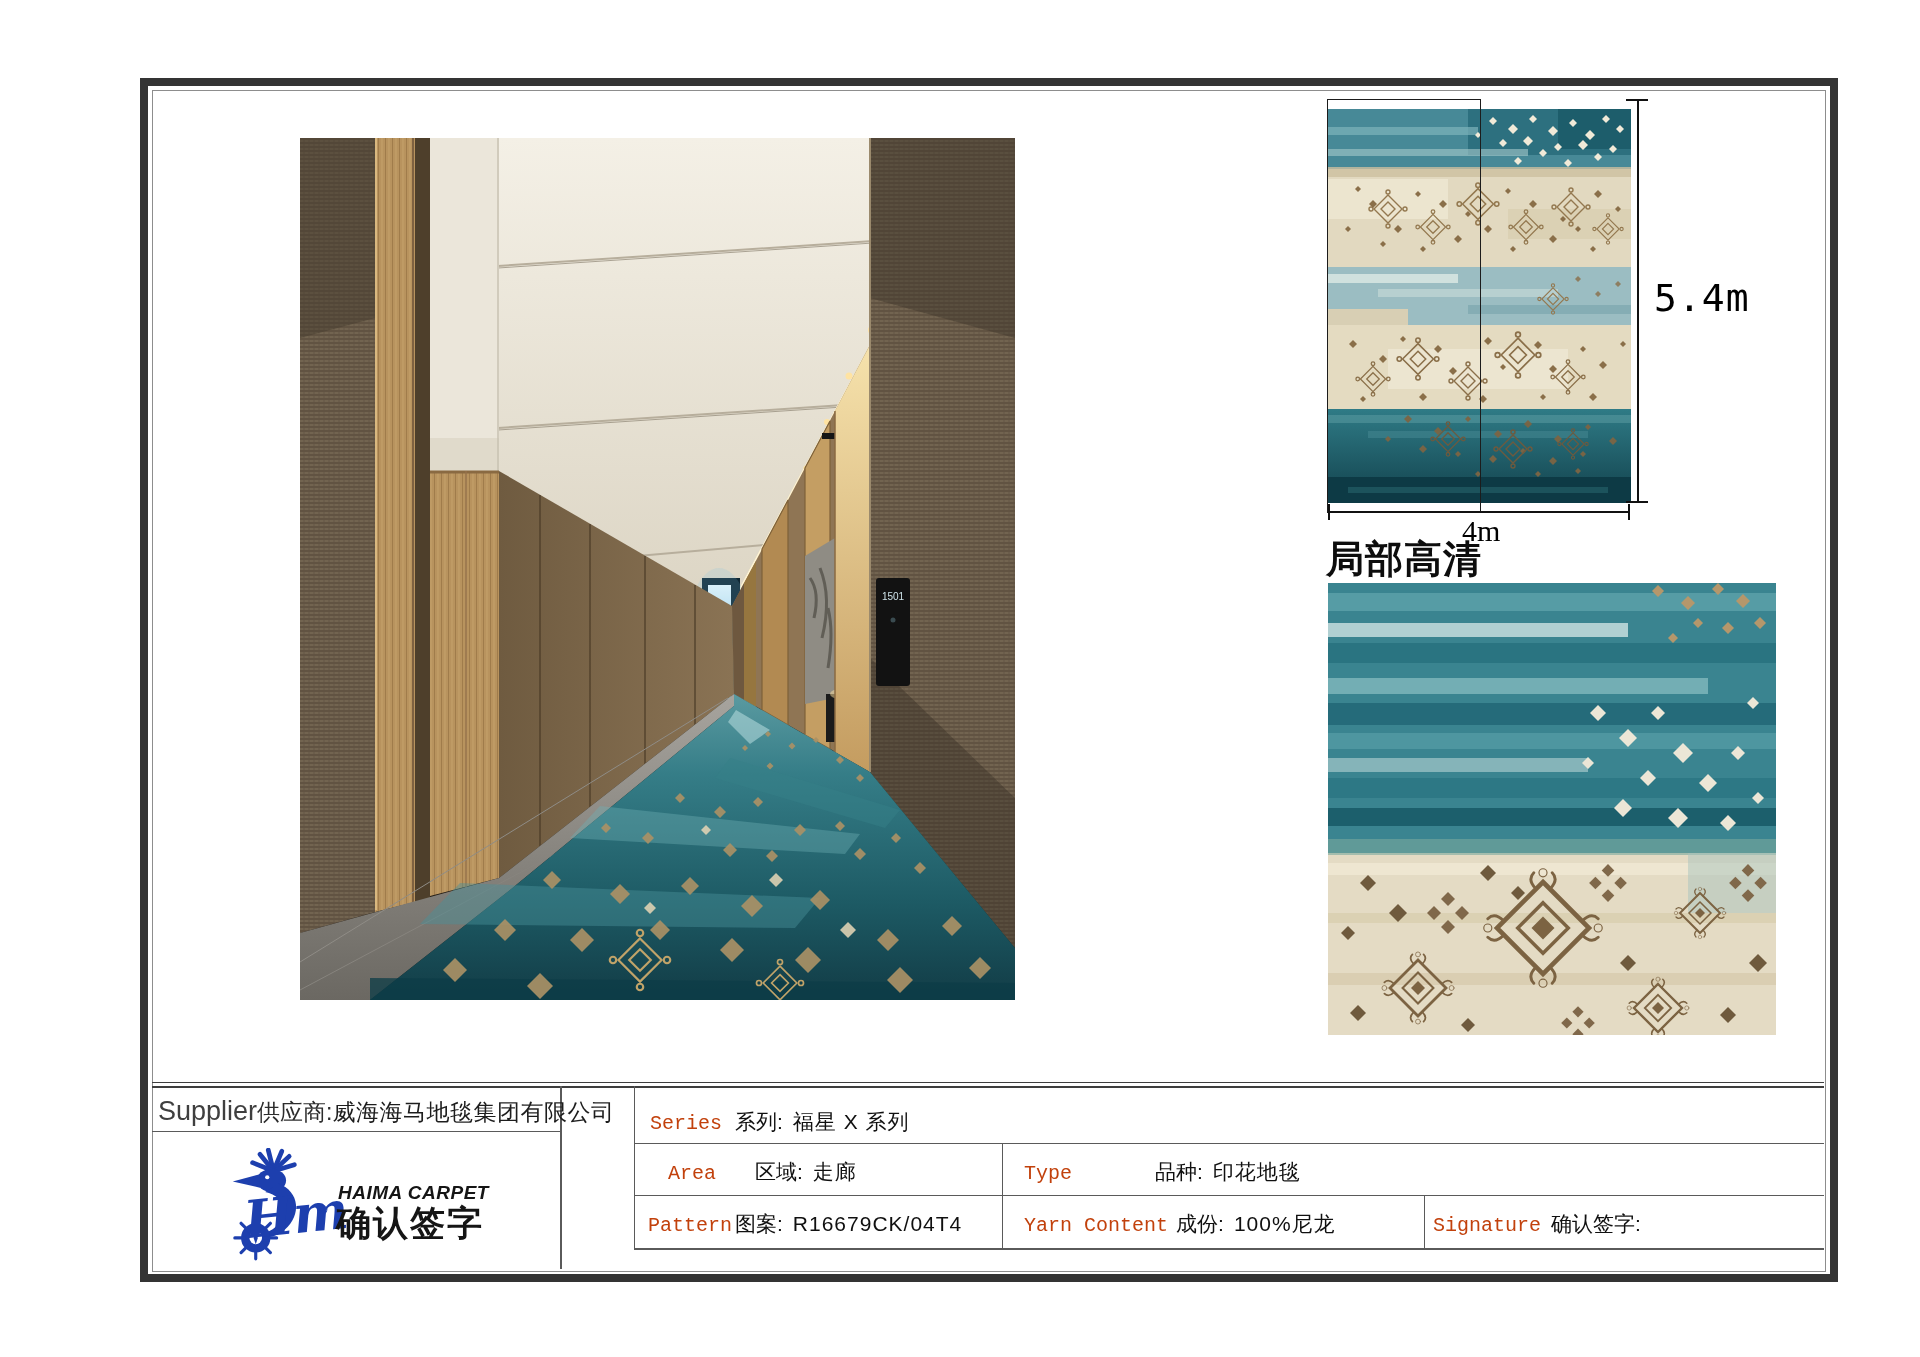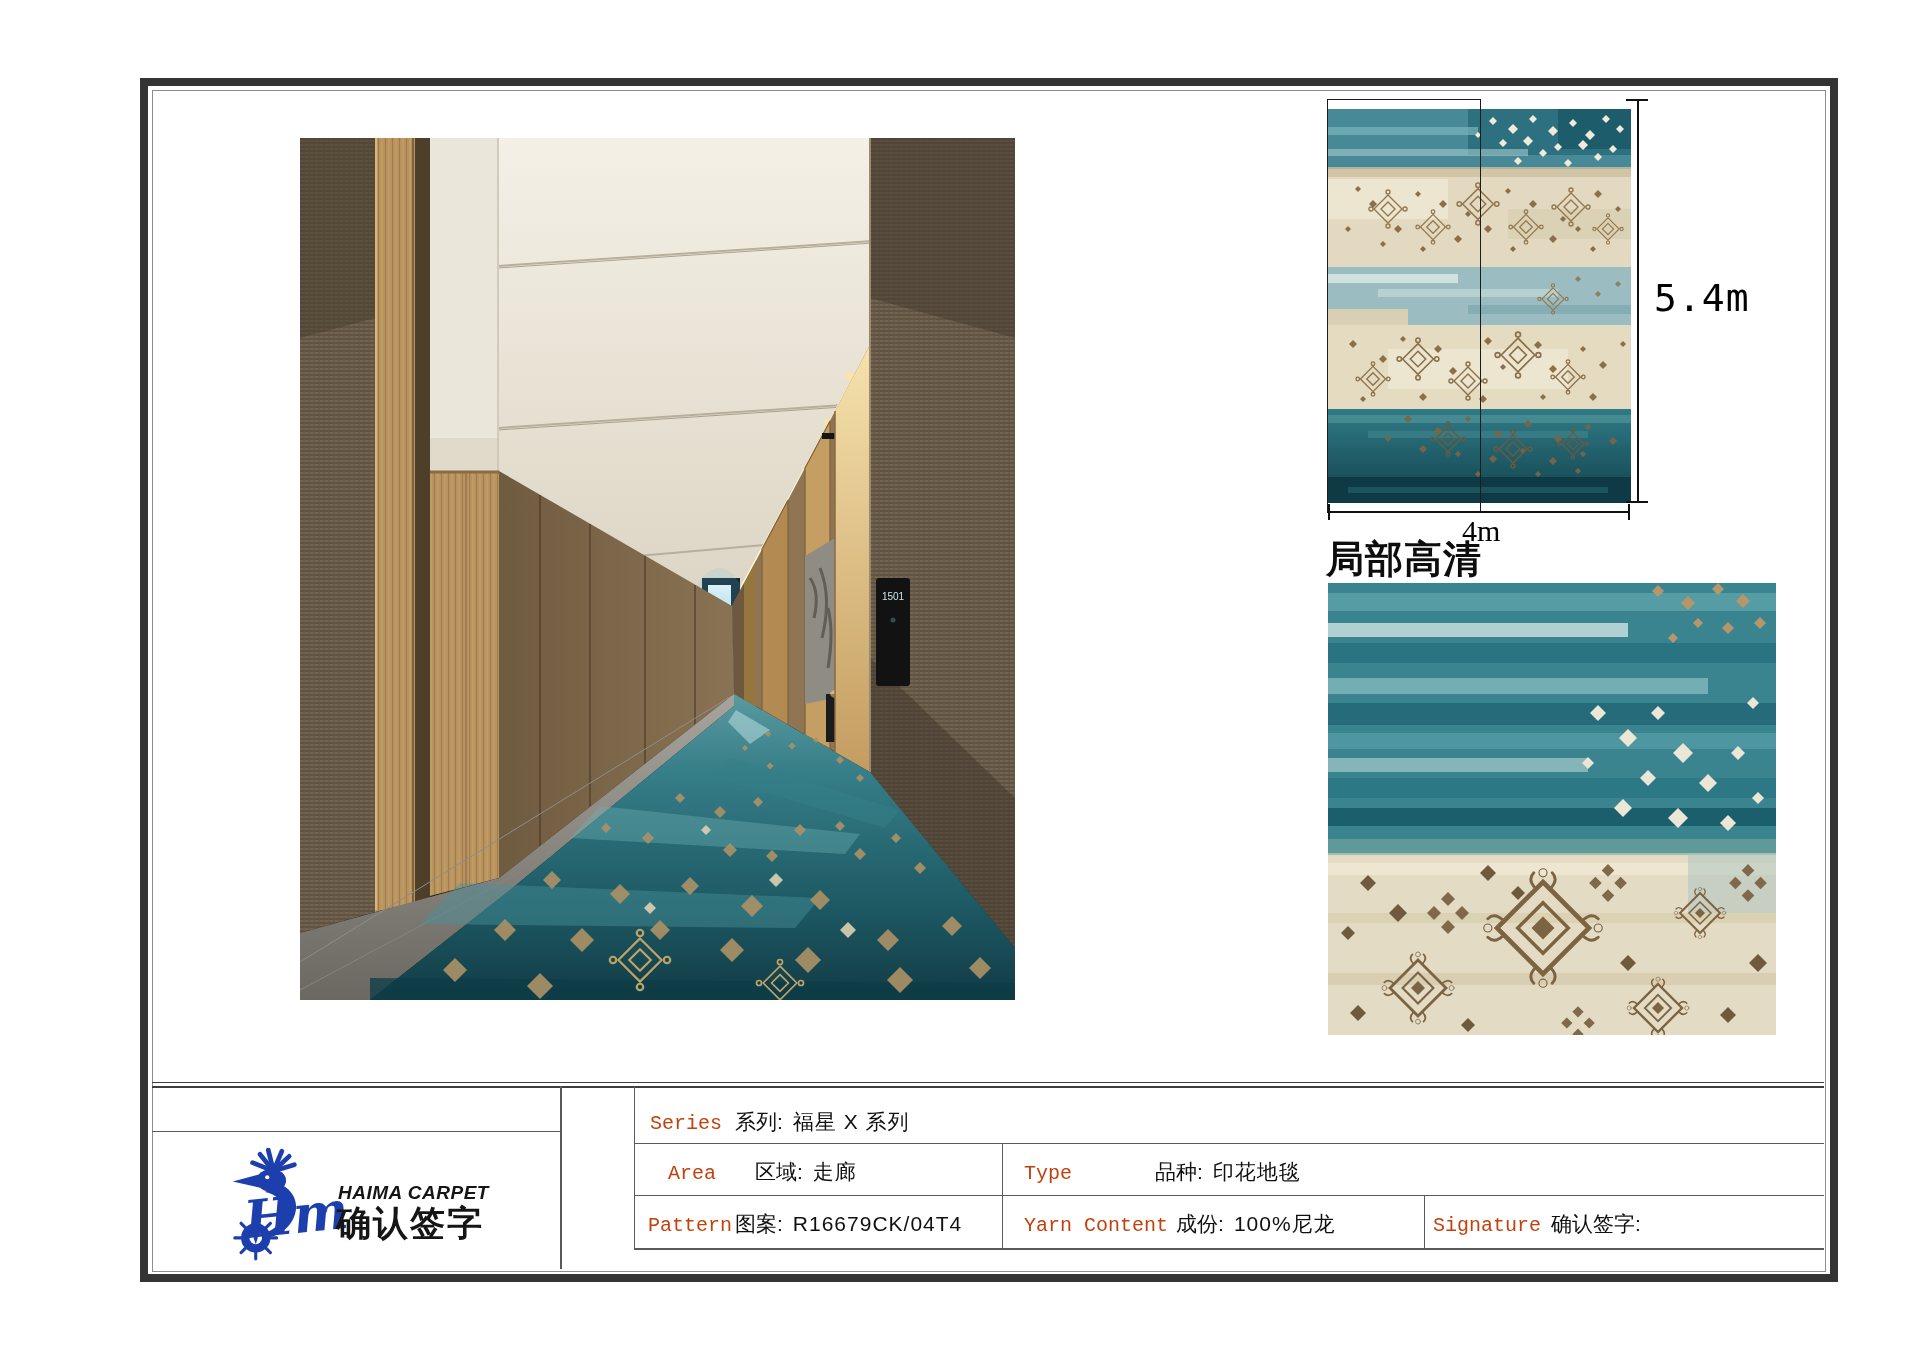--- a/index.html
+++ b/index.html
@@ -505,20 +505,23 @@
   <div class="ln" style="left:152px;top:1086px;width:1672px;height:2px;background:#3e3e3e;"></div>
   <div class="ln" style="left:152px;top:1131px;width:408px;height:1px;"></div>
   <div class="ln" style="left:560px;top:1086px;width:2px;height:183px;"></div>
   <div class="ln" style="left:634px;top:1086px;width:1px;height:162px;"></div>
   <div class="ln" style="left:634px;top:1143px;width:1190px;height:1px;"></div>
   <div class="ln" style="left:634px;top:1195px;width:1190px;height:1px;"></div>
   <div class="ln" style="left:634px;top:1248px;width:1190px;height:2px;"></div>
   <div class="ln" style="left:1002px;top:1143px;width:1px;height:105px;"></div>
   <div class="ln" style="left:1424px;top:1195px;width:1px;height:53px;"></div>
 
+  <div id="supplier-row">
+    <span class="sup-en">Supplier</span><span class="sup-zh">供应商:</span><span class="sup-co">威海海马地毯集团有限公司</span>
+  </div>
 
   <svg class="abs" style="left:216px;top:1148px;" width="115" height="115" viewBox="0 0 110 110">
     <g stroke="#1d3fae" stroke-width="4.5" stroke-linecap="round">
       <line x1="55" y1="22" x2="50" y2="2"></line>
         <line x1="55" y1="22" x2="63" y2="3"></line>
       <line x1="55" y1="22" x2="42" y2="6"></line>
         <line x1="55" y1="22" x2="70" y2="8"></line>
       <line x1="55" y1="22" x2="35" y2="14"></line>
         <line x1="55" y1="22" x2="75" y2="16"></line>
     </g>

